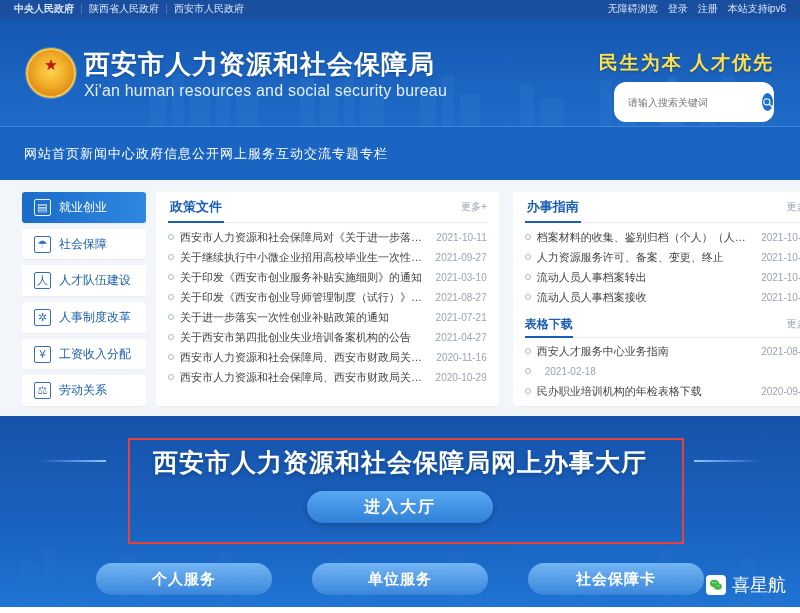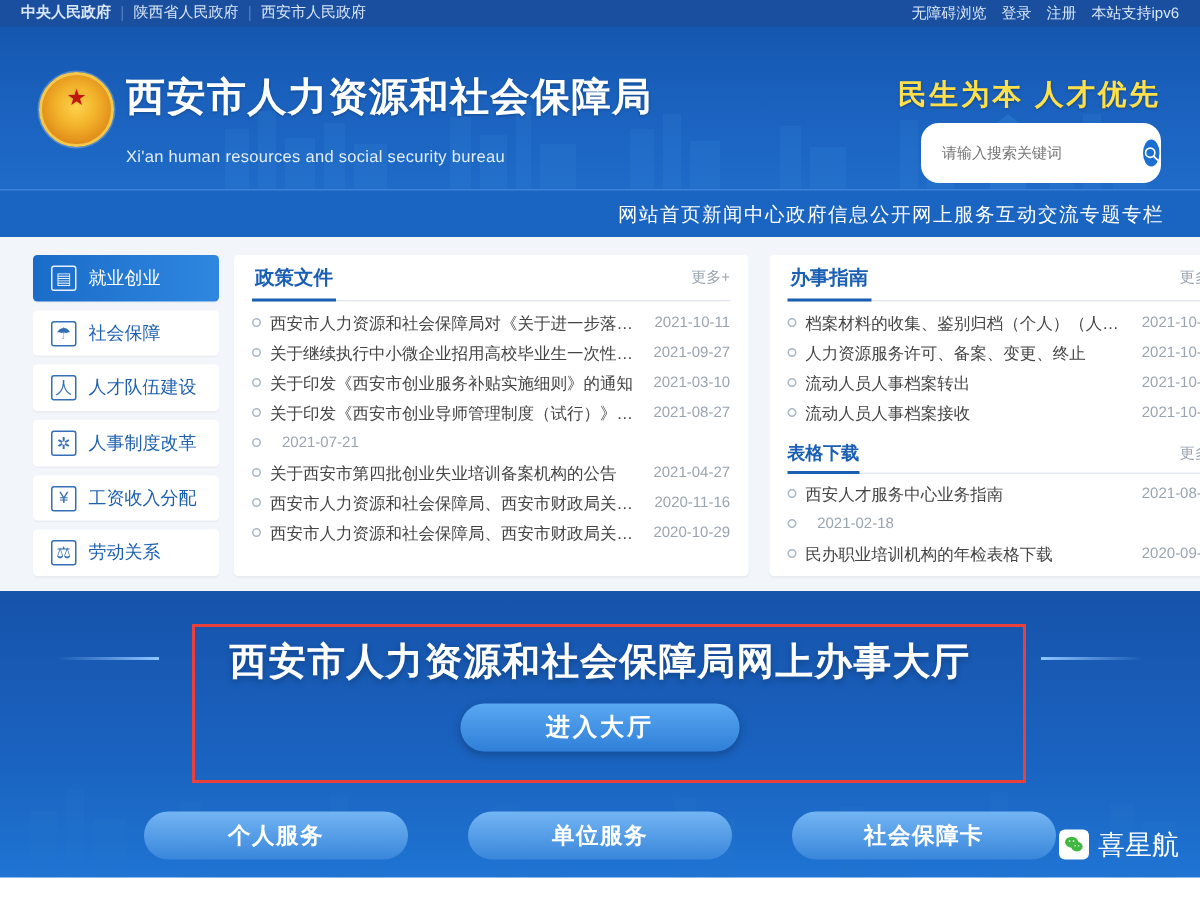--- a/index.html
+++ b/index.html
@@ -96,24 +96,24 @@
     color: #ffffff;
   }
   .site-title .cn {
     font-size: 26px;
     font-weight: bold;
     letter-spacing: 1px;
     line-height: 30px;
     text-shadow: 0 1px 2px rgba(0,0,0,0.25);
   }
   .site-title .en {
-    font-size: 11px;
+    font-size: 16px;
     letter-spacing: 0.2px;
     color: #e3eefb;
-    margin-top: 20px;
+    margin-top: 3px;
   }
   .slogan {
     position: absolute;
     right: 26px; top: 32px;
     font-size: 19px;
     font-weight: bold;
     color: #ffe04a;
     letter-spacing: 2px;
     text-shadow: 0 1px 2px rgba(0,0,0,0.3);
   }
@@ -143,26 +143,26 @@
     border-radius: 50%;
     background: #1a6fd0;
     display: flex;
     align-items: center;
     justify-content: center;
     cursor: pointer;
   }
 
   
   .nav {
-    height: 32px;
+    height: 54px;
     background: #1a64c2;
     border-top: 1px solid #3b84da;
     display: flex;
     align-items: center;
-    justify-content: flex-end;
+    justify-content: flex-start;
     padding: 0 24px;
     box-sizing: border-box;
   }
   .nav a {
     color: #ffffff;
     font-size: 13px;
     text-decoration: none;
     letter-spacing: 1px;
   }
 
@@ -527,20 +527,21 @@
             <span class="txt">关于印发《西安市创业服务补贴实施细则》的通知</span>
             <span class="date">2021-03-10</span>
           </li>
           <li>
             <span class="dot"></span>
             <span class="txt">关于印发《西安市创业导师管理制度（试行）》的通知</span>
             <span class="date">2021-08-27</span>
           </li>
           <li>
             <span class="dot"></span>
+            <span class="txt">关于进一步落实一次性创业补贴政策的通知</span>
             <span class="date">2021-07-21</span>
           </li>
           <li>
             <span class="dot"></span>
             <span class="txt">关于西安市第四批创业失业培训备案机构的公告</span>
             <span class="date">2021-04-27</span>
           </li>
           <li>
             <span class="dot"></span>
             <span class="txt">西安市人力资源和社会保障局、西安市财政局关于落实...</span>

